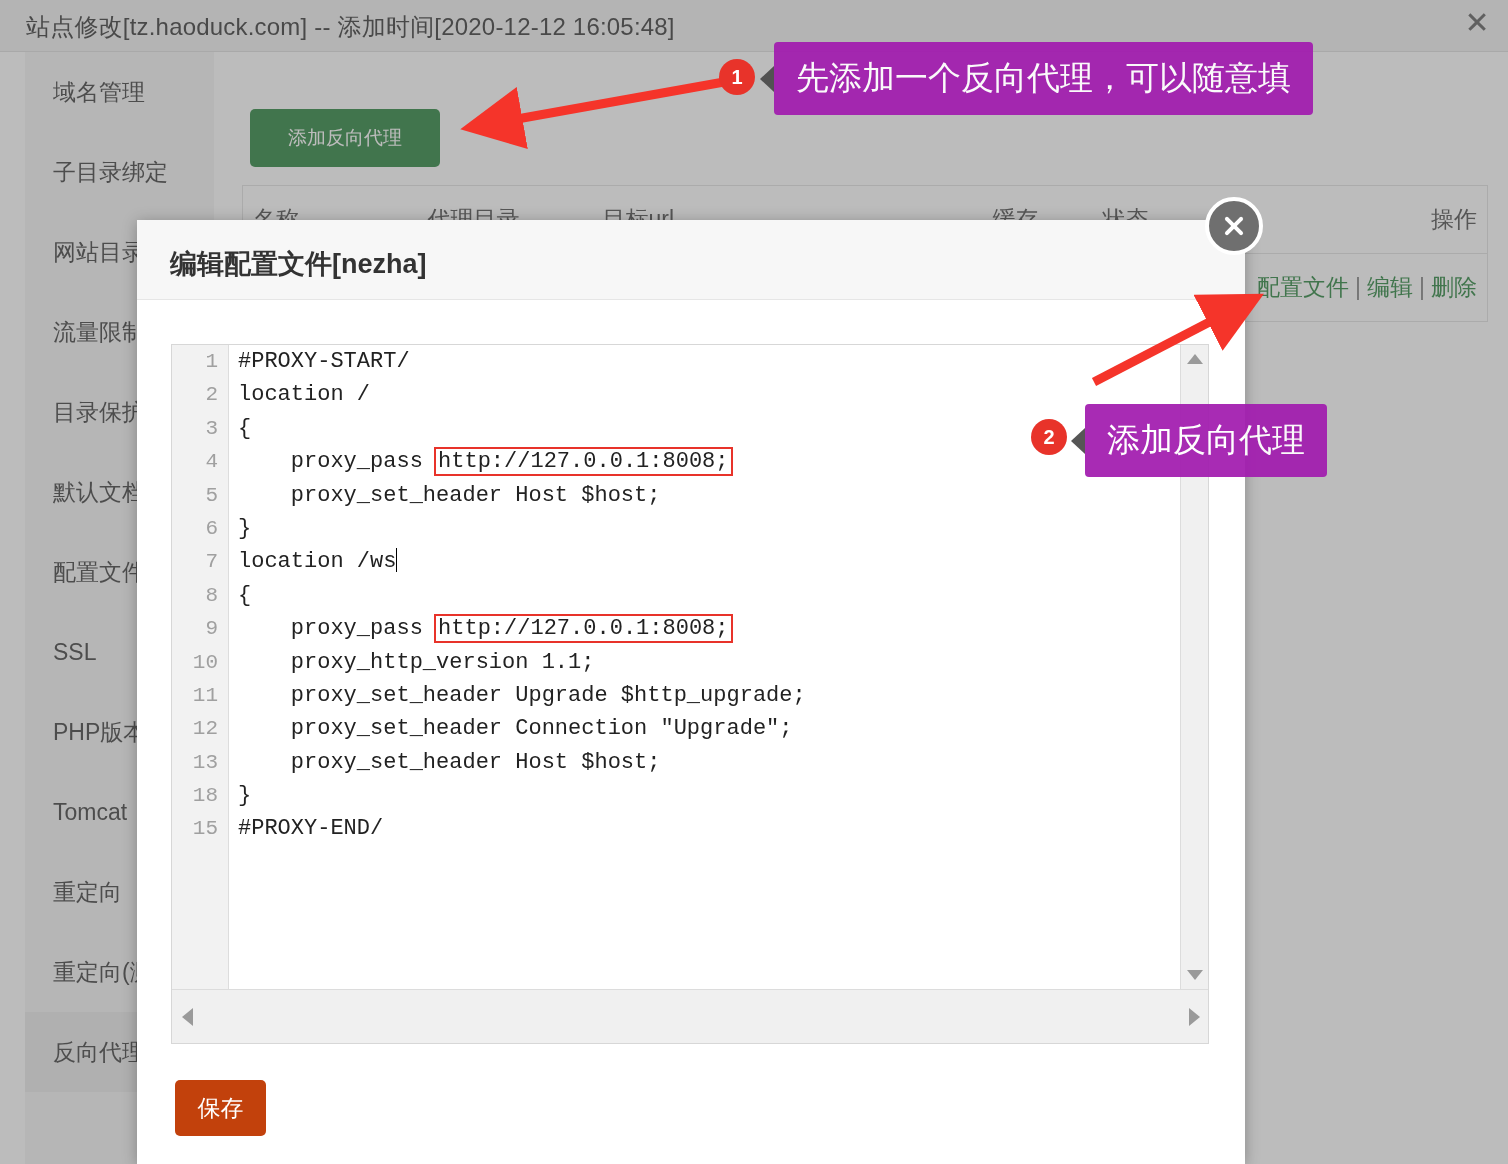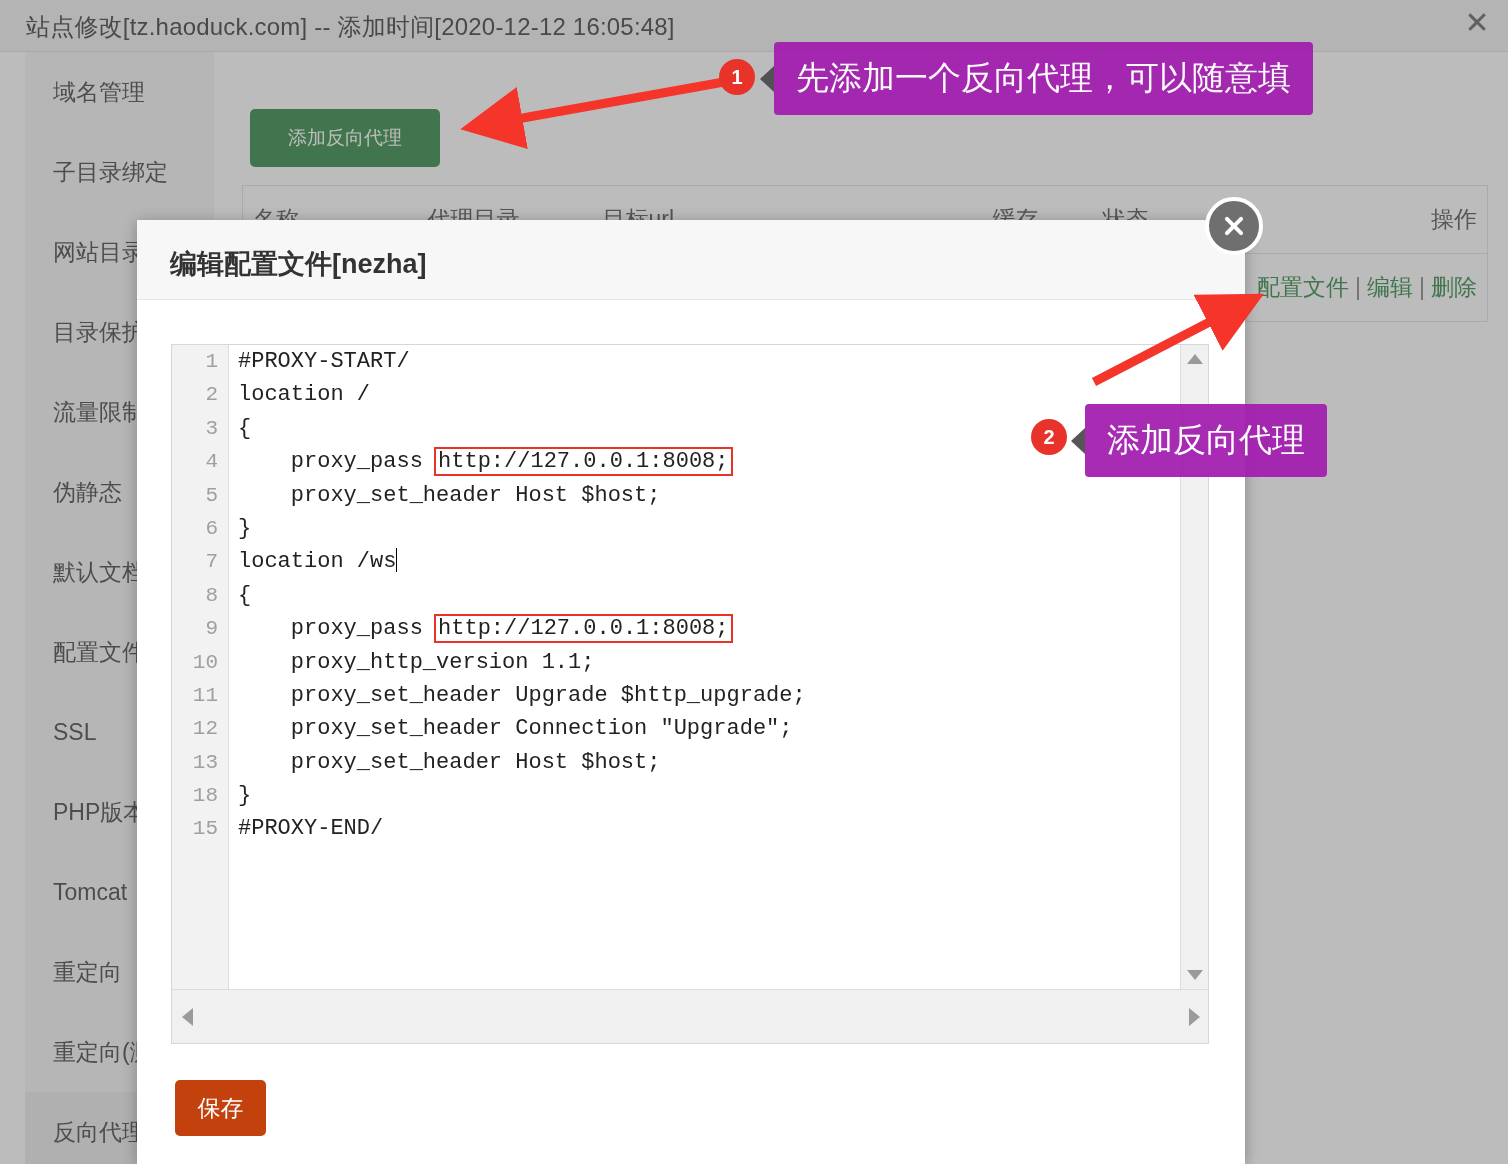--- a/index.html
+++ b/index.html
@@ -313,23 +313,22 @@
 
   <div id="titlebar">
     <div class="title-text">站点修改[tz.haoduck.com] -- 添加时间[2020-12-12 16:05:48]</div>
     <div class="win-close">✕</div>
   </div>
 
   <div id="bg-sidebar">
     <div class="side-item">域名管理</div>
     <div class="side-item">子目录绑定</div>
     <div class="side-item">网站目录</div>
+    <div class="side-item">流量限制</div>
     <div class="side-item">目录保护</div>
-    <div class="side-item">流量限制</div>
-    <div class="side-item">伪静态</div>
     <div class="side-item">默认文档</div>
     <div class="side-item">配置文件</div>
     <div class="side-item">SSL</div>
     <div class="side-item">PHP版本</div>
     <div class="side-item">Tomcat</div>
     <div class="side-item">重定向</div>
     <div class="side-item">重定向(测试)</div>
     <div class="side-item active">反向代理</div>
   </div>
 

